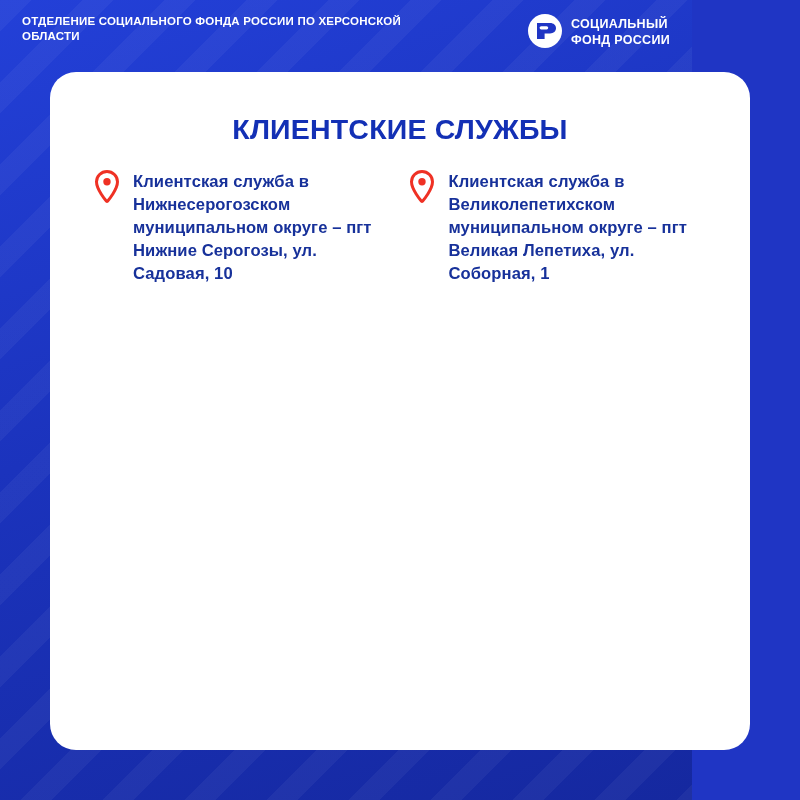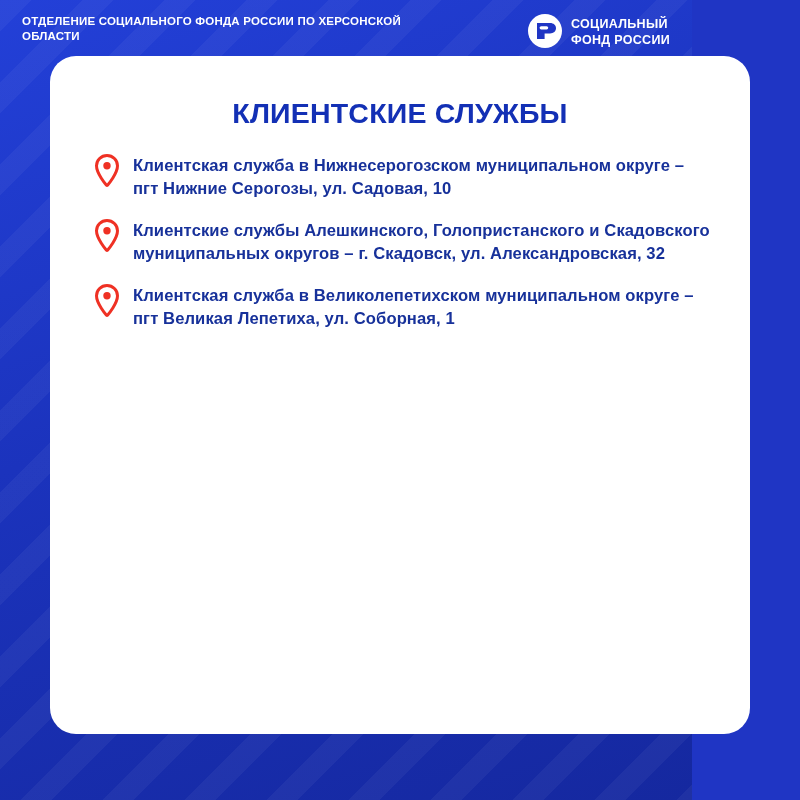--- a/index.html
+++ b/index.html
@@ -63,21 +63,21 @@
     font-weight: bold;
     line-height: 1.3;
     text-transform: uppercase;
     letter-spacing: 0.3px;
   }
 
   
   .card {
     position: absolute;
     left: 50px;
-    top: 56px;
+    top: 72px;
     width: 700px;
     height: 678px;
     background: #ffffff;
     border-radius: 26px;
     box-sizing: border-box;
     padding: 34px 38px 20px 38px;
     overflow: hidden;
   }
   .card-title {
     color: #1330b5;
@@ -86,21 +86,21 @@
     line-height: 1.24;
     text-align: center;
     letter-spacing: 0.2px;
     text-transform: uppercase;
     margin: 6px 0 22px 0;
   }
   .card-title .line2 { display: block; }
 
   .list {
     display: flex;
-    flex-direction: column;
+    flex-direction: row;
     gap: 17px;
     padding-left: 6px;
   }
   .item {
     display: flex;
     align-items: flex-start;
     gap: 13px;
   }
   .pin {
     flex: 0 0 26px;
@@ -151,29 +151,20 @@
       <div class="item">
         <span class="pin">
           <svg viewBox="0 0 26 34" width="26" height="34" aria-hidden="true">
             <path d="M13 1.5c-5.8 0-10.5 4.6-10.5 10.3 0 7.6 9.1 18.4 10 19.4.3.3.7.3 1 0 .9-1 10-11.8 10-19.4C23.5 6.1 18.8 1.5 13 1.5z" fill="none" stroke="#ef3124" stroke-width="3"></path>
             <circle cx="13" cy="11.8" r="3.7" fill="#ef3124"></circle>
           </svg>
         </span>
         <div class="item-text">Клиентская служба в Нижнесерогозском муниципальном округе – пгт Нижние Серогозы, ул. Садовая, 10</div>
       </div>
 
-      <div class="item">
-        <span class="pin">
-          <svg viewBox="0 0 26 34" width="26" height="34" aria-hidden="true">
-            <path d="M13 1.5c-5.8 0-10.5 4.6-10.5 10.3 0 7.6 9.1 18.4 10 19.4.3.3.7.3 1 0 .9-1 10-11.8 10-19.4C23.5 6.1 18.8 1.5 13 1.5z" fill="none" stroke="#ef3124" stroke-width="3"></path>
-            <circle cx="13" cy="11.8" r="3.7" fill="#ef3124"></circle>
-          </svg>
-        </span>
-        <div class="item-text">Клиентские службы Алешкинского, Голопристанского и Скадовского муниципальных округов – г. Скадовск, ул. Александровская, 32</div>
-      </div>
 
       <div class="item">
         <span class="pin">
           <svg viewBox="0 0 26 34" width="26" height="34" aria-hidden="true">
             <path d="M13 1.5c-5.8 0-10.5 4.6-10.5 10.3 0 7.6 9.1 18.4 10 19.4.3.3.7.3 1 0 .9-1 10-11.8 10-19.4C23.5 6.1 18.8 1.5 13 1.5z" fill="none" stroke="#ef3124" stroke-width="3"></path>
             <circle cx="13" cy="11.8" r="3.7" fill="#ef3124"></circle>
           </svg>
         </span>
         <div class="item-text">Клиентская служба в Великолепетихском муниципальном округе – пгт Великая Лепетиха, ул. Соборная, 1</div>
       </div>

